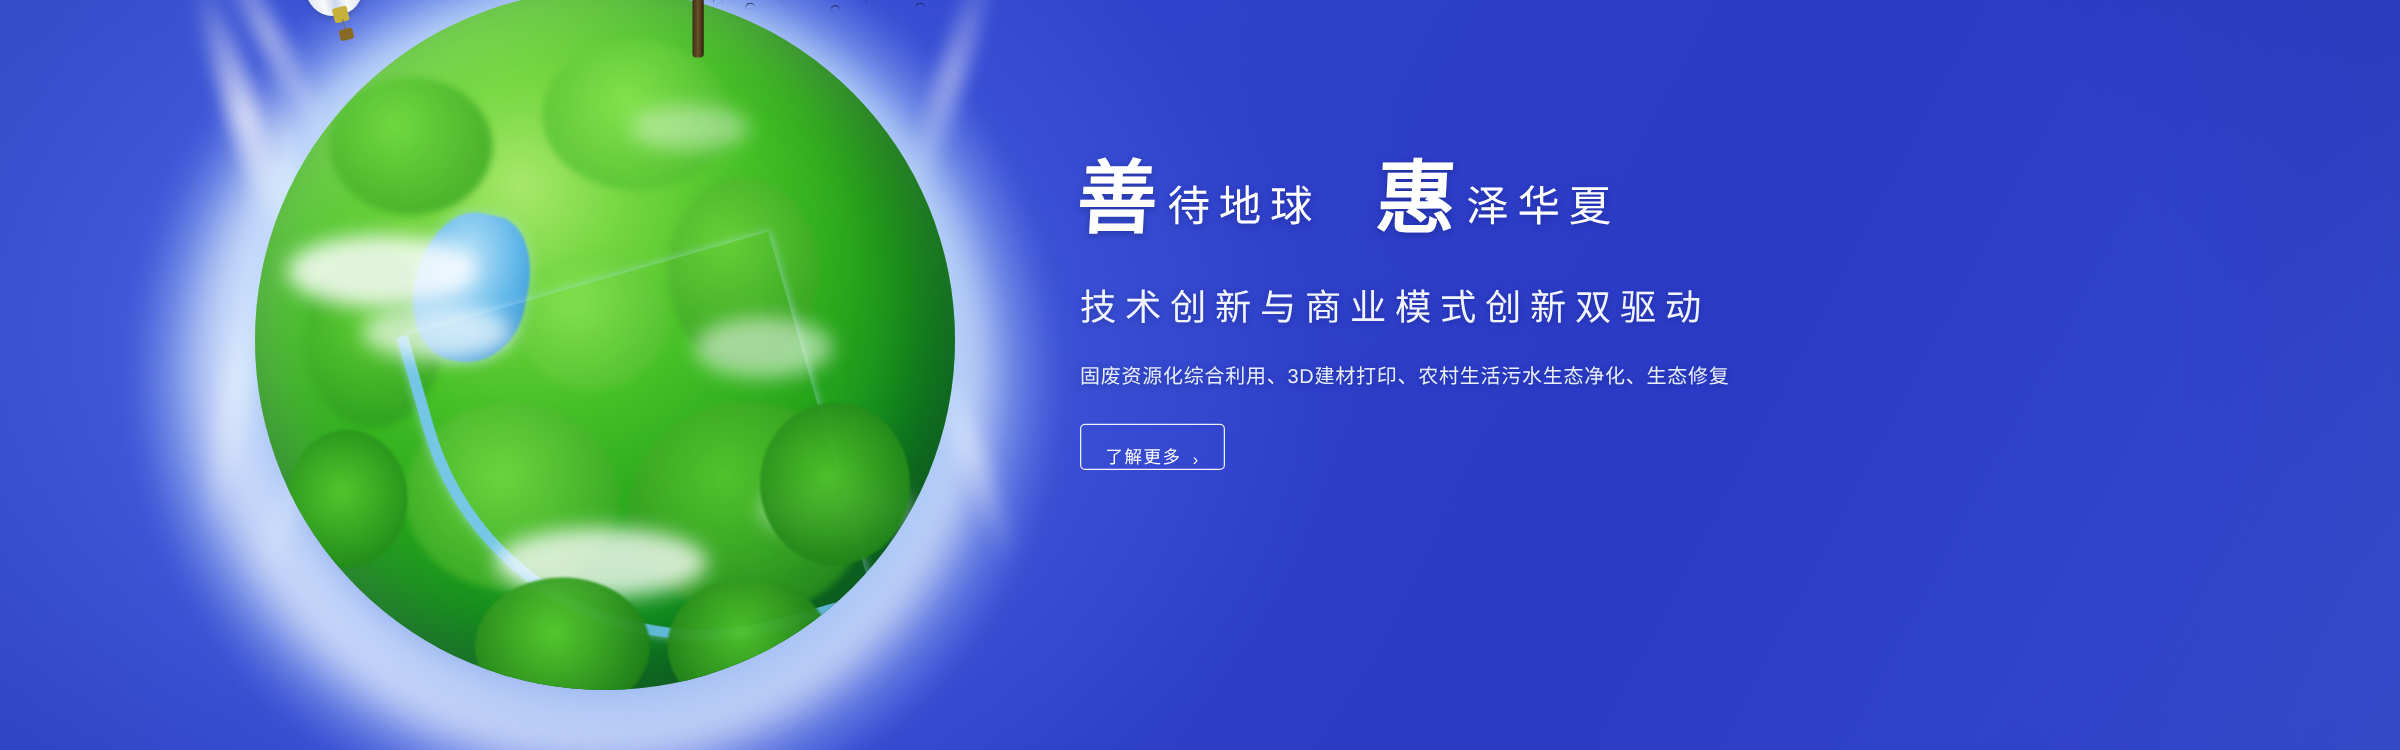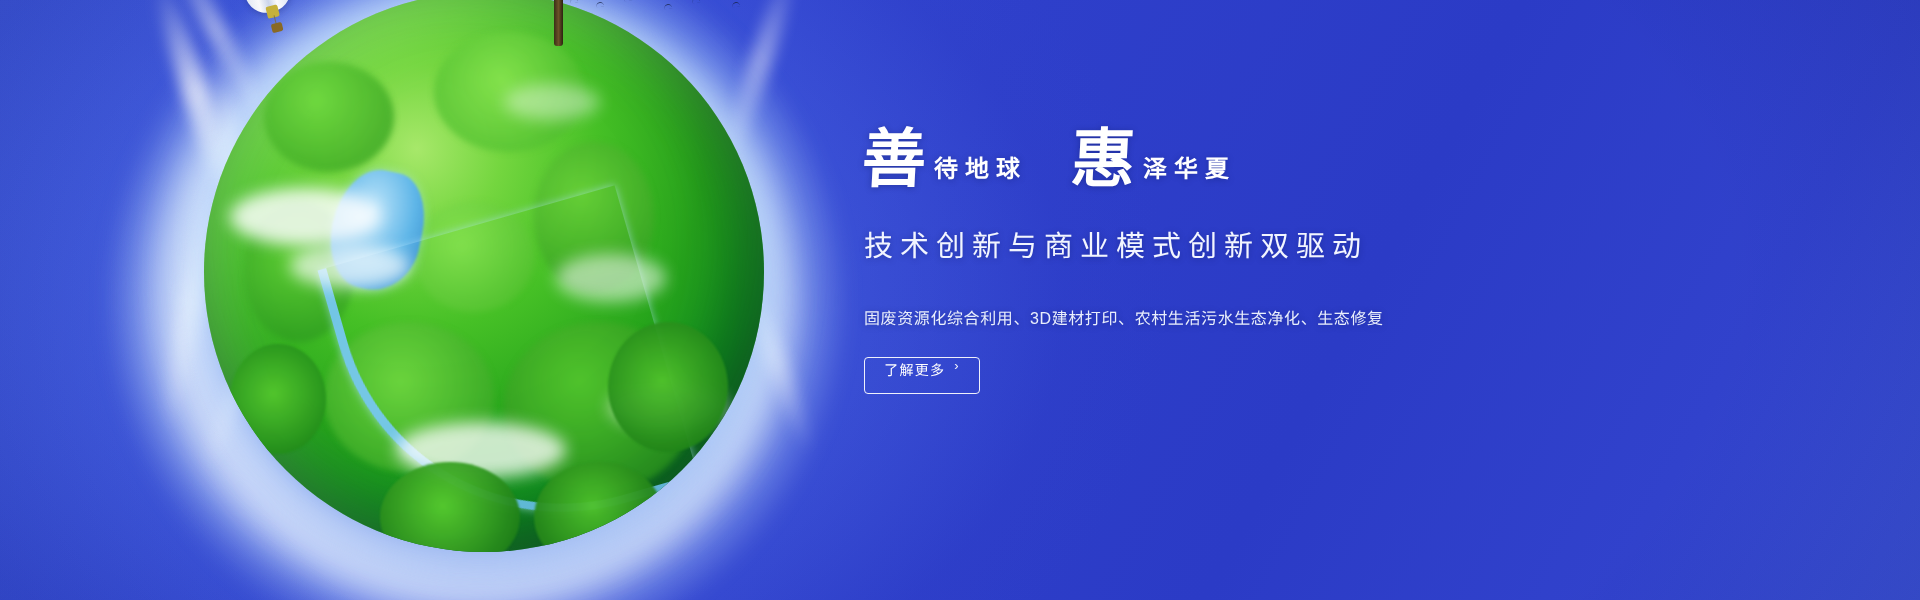--- a/index.html
+++ b/index.html
@@ -158,36 +158,36 @@
     display:flex;align-items:baseline;white-space:nowrap;
     line-height:1;margin:0;
   }
   .hl-big{
     font-family:"Liberation Serif","DejaVu Serif",serif;
     font-size:64px;font-weight:700;letter-spacing:0;
     transform:skewX(-3deg);
   }
   .hl-small{
     font-family:"Liberation Serif","DejaVu Serif",serif;
-    font-size:24px;font-weight:700;letter-spacing:7px;
+    font-size:34px;font-weight:400;letter-spacing:7px;
     margin-left:8px;position:relative;top:-4px;
   }
   .hl-gap{display:inline-block;width:44px;}
   .subtitle{
     margin:30px 0 0 2px;
     font-size:29px;font-weight:400;letter-spacing:7px;
     color:#f2f5ff;
   }
   .desc{
-    margin:41px 0 0 2px;
+    margin:23px 0 0 2px;
     font-size:16px;font-weight:400;letter-spacing:.6px;
     color:#e9eefc;
   }
   .cta{
-    display:inline-flex;align-items:flex-start;justify-content:center;gap:9px;
+    display:inline-flex;align-items:flex-end;justify-content:center;gap:9px;
     margin-top:28px;margin-left:2px;
     width:116px;height:37px;
     border:1px solid rgba(255,255,255,.92);
     border-radius:4px;
     background:transparent;
     color:#ffffff;font-size:14px;letter-spacing:1.2px;
     cursor:pointer;
     box-sizing:border-box;
   }
   .cta .chev{font-size:13px;line-height:1;opacity:.95;}

